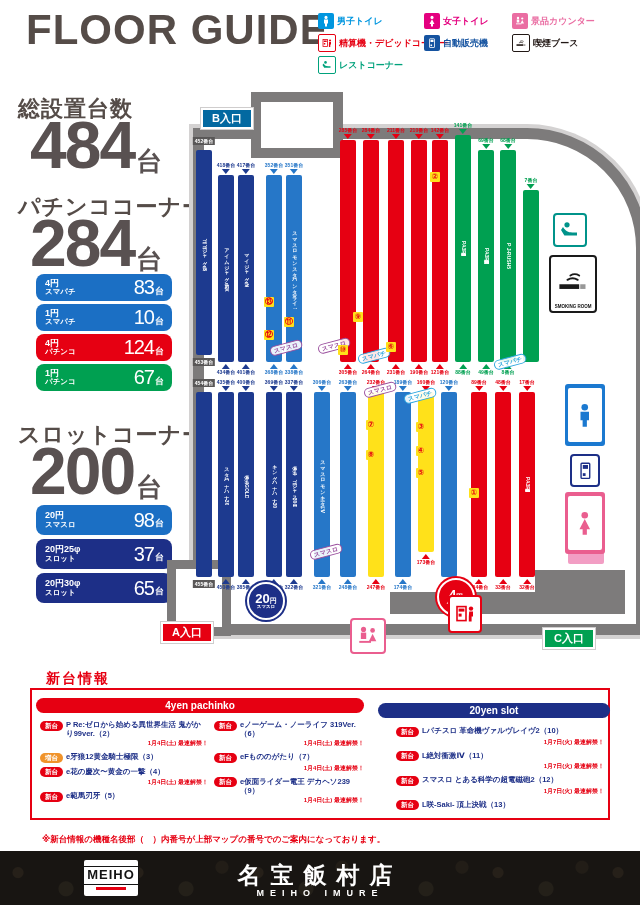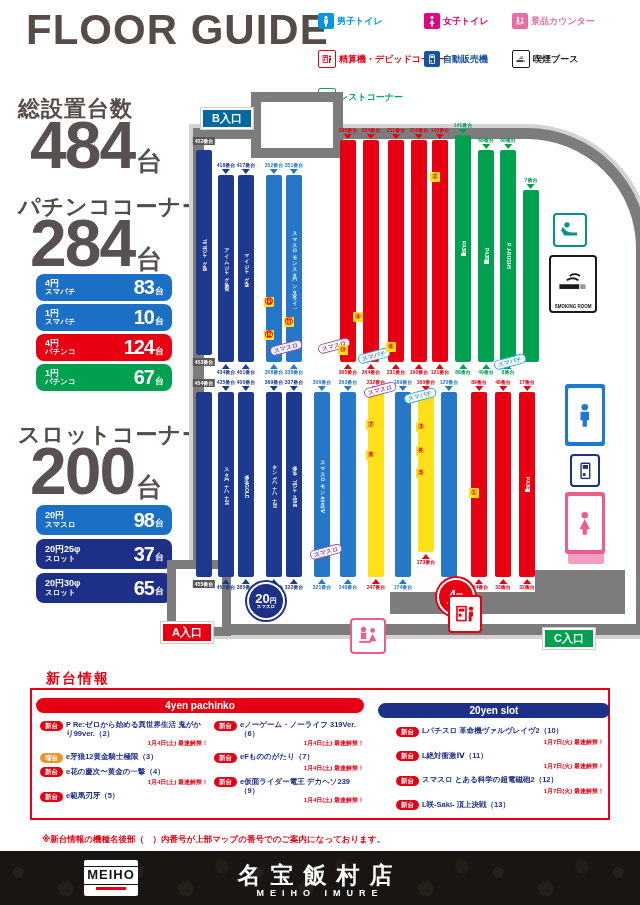--- a/index.html
+++ b/index.html
@@ -2,36 +2,36 @@
 <html><head>
 <meta charset="utf-8">
 <style>
   html,body{margin:0;padding:0;}
   body{width:640px;height:905px;position:relative;background:#fff;overflow:hidden;
        font-family:"Liberation Sans","DejaVu Sans",sans-serif;}
   .abs{position:absolute;}
 
   
   #floor-title{left:26px;top:6px;font-size:42px;font-weight:900;color:#554c48;letter-spacing:1px;}
-  #legend{left:318px;top:12px;display:grid;grid-template-columns:106px 88px 116px;row-gap:20px;}
+  #legend{left:318px;top:12px;display:grid;grid-template-columns:106px 88px 116px;row-gap:4px;}
   .lg-item{display:flex;align-items:center;height:18px;}
   .lg-box{width:16px;height:16px;border-radius:2px;display:flex;align-items:center;justify-content:center;flex:none;}
   .lg-box svg{width:12px;height:12px;}
   .lg-label{font-size:9px;font-weight:bold;margin-left:3px;white-space:nowrap;}
 
   
   .side-title{left:18px;font-size:22px;font-weight:900;color:#554c48;letter-spacing:1px;}
   .bignum{left:30px;color:#595151;font-weight:900;line-height:1;display:flex;align-items:flex-end;}
   .bignum .n{font-size:66px;letter-spacing:-2px;}
   .bignum .u{font-size:26px;margin-left:2px;margin-bottom:4px;}
   .pill{width:136px;height:27px;border-radius:8px;display:flex;align-items:center;color:#fff;margin-bottom:3px;padding:1px 8px 1px 9px;box-sizing:border-box;}
   .pill .lbl{display:flex;flex-direction:column;line-height:1.05;flex:1;}
   .pill .l1{font-size:9px;font-weight:bold;}
   .pill .l2{font-size:7.5px;font-weight:bold;}
-  .pill .val{font-size:20px;font-weight:700;letter-spacing:-1px;}
+  .pill .val{font-size:20px;font-weight:400;letter-spacing:-1px;}
   .pill .vu{font-size:9px;font-weight:bold;margin-left:1px;margin-top:7px;}
   #pills-pachinko{left:36px;top:274px;}
   #pills-slot{left:36px;top:505px;}
   #pills-slot .pill{height:30px;margin-bottom:4px;}
 
   
   #map{left:185px;top:92px;width:455px;height:575px;}
   .floor-main{left:8px;top:36px;width:432px;height:485px;background:#fff;border:11px solid #7d7b7b;
               border-top-right-radius:120px;box-shadow:0 0 0 4px #d4d2d2;}
   .vestibule{left:66px;top:0;width:72px;height:46px;background:#fff;border:10px solid #7d7b7b;}

